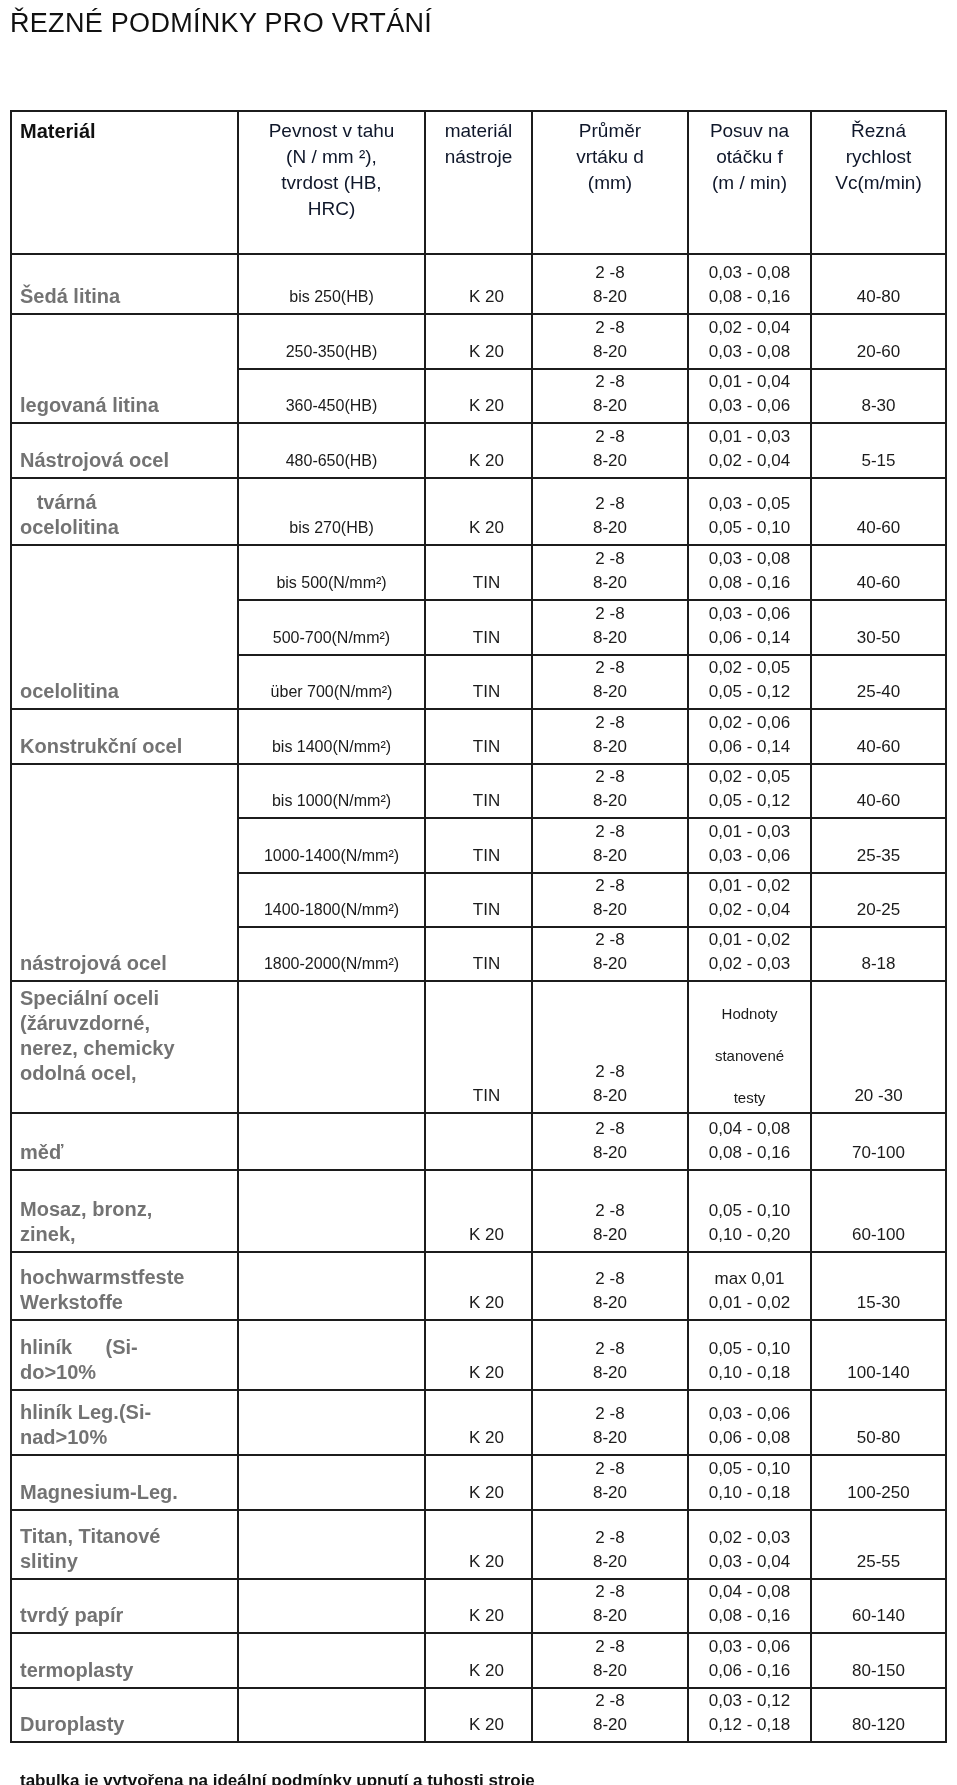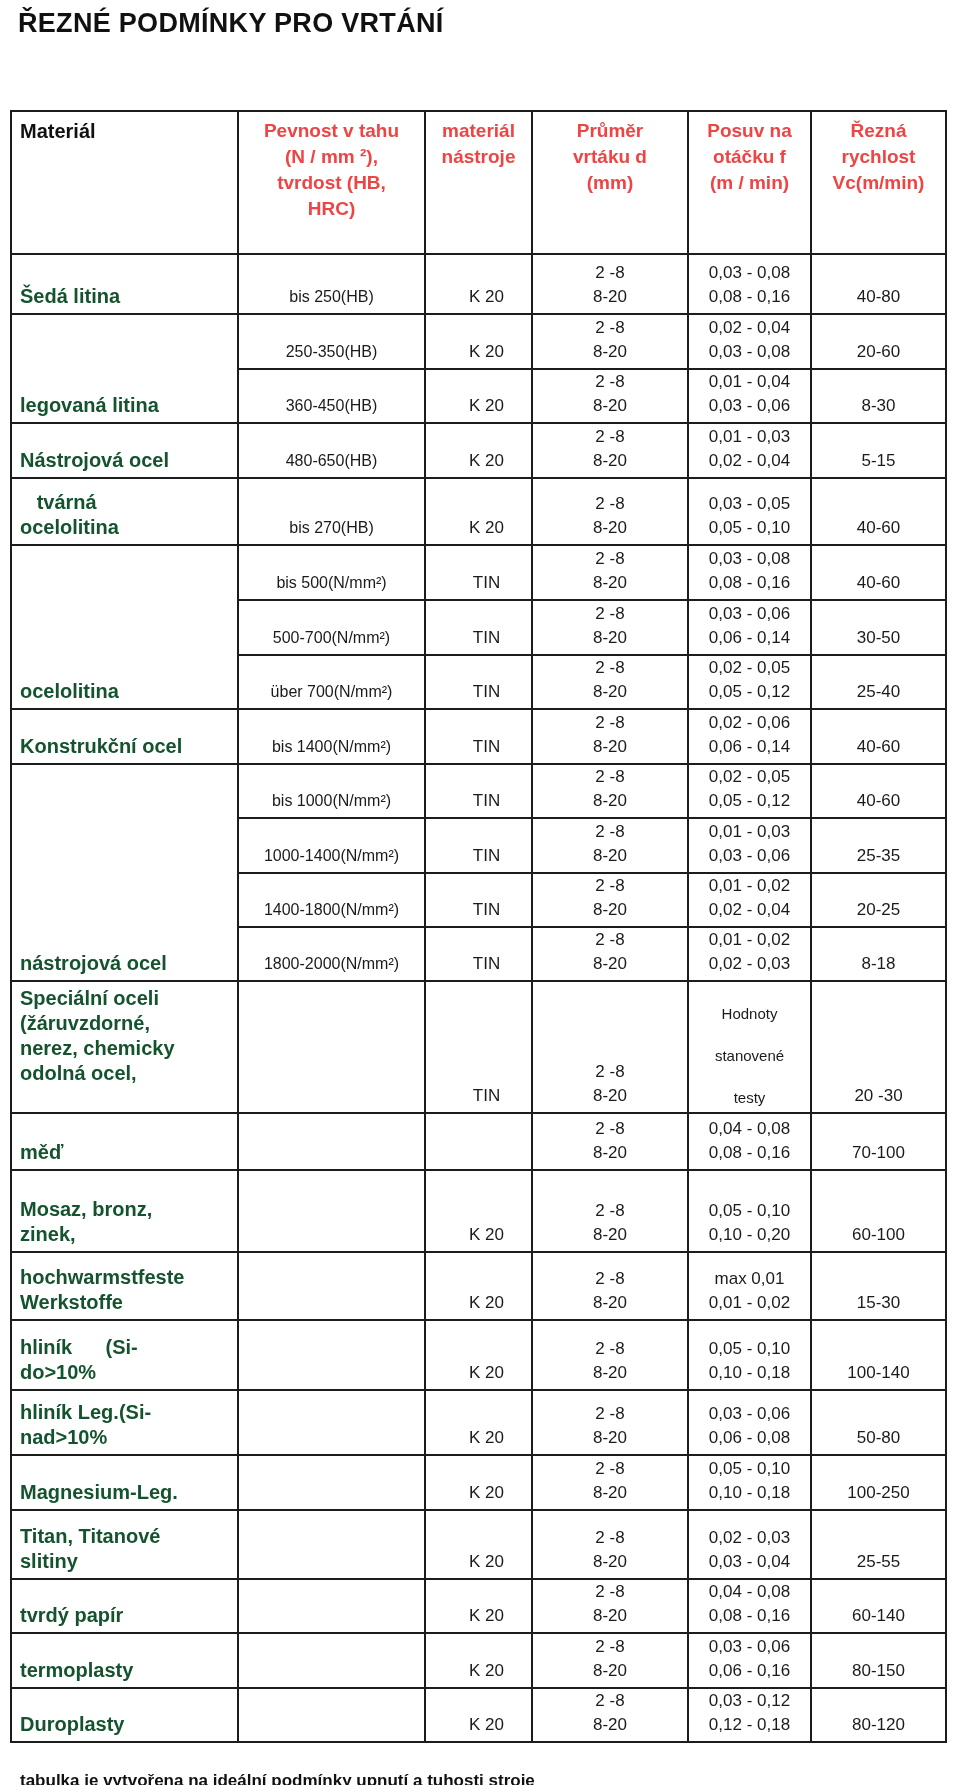--- a/index.html
+++ b/index.html
@@ -1,44 +1,44 @@
 <!DOCTYPE html>
 <html><head>
 <meta charset="utf-8">
 <style>
   html,body{margin:0;padding:0;}
   body{
     width:957px;height:1785px;background:#ffffff;overflow:hidden;
     font-family:"Liberation Sans",sans-serif;color:#151515;
   }
   .title{
-    margin:6px 0 0 18px;font-size:27px;line-height:34px;font-weight:bold;
+    margin:6px 0 0 10px;font-size:27px;line-height:34px;font-weight:normal;
     letter-spacing:0.3px;color:#111;
   }
   table.cond{
     border-collapse:collapse;table-layout:fixed;
     margin:70px 0 0 10px;width:935px;background:#fff;
   }
   .cond th,.cond td{
     border:2px solid #1c1c1c;padding:0;overflow:hidden;
   }
   .cond th{
-    vertical-align:top;padding-top:6px;font-weight:bold;
-    font-size:19px;line-height:26px;text-align:center;color:#ef4444;
+    vertical-align:top;padding-top:6px;font-weight:normal;
+    font-size:19px;line-height:26px;text-align:center;color:#0f172a;
   }
   .cond th.h-mat{
     text-align:left;padding-left:8px;font-weight:bold;font-size:20px;color:#111;
   }
   .cond td{
     vertical-align:bottom;padding-bottom:4px;
     font-size:17px;line-height:24px;text-align:center;color:#1b1b1b;
   }
   td.c-mat{
     text-align:left;padding-left:8px;font-weight:bold;font-size:20px;
-    line-height:25px;color:#14532d;
+    line-height:25px;color:#737373;
   }
   td.c-mat.top{vertical-align:top;padding-top:4px;}
   td.c-str{font-size:16px;}
   td.c-tool{font-size:17px;padding-left:16px;}
   td.fsmall div{font-size:15px;line-height:20px;margin-top:22px;}
   .note{
     margin:28px 0 0 20px;font-size:17px;font-weight:bold;color:#111;
   }
 </style>
 </head>

